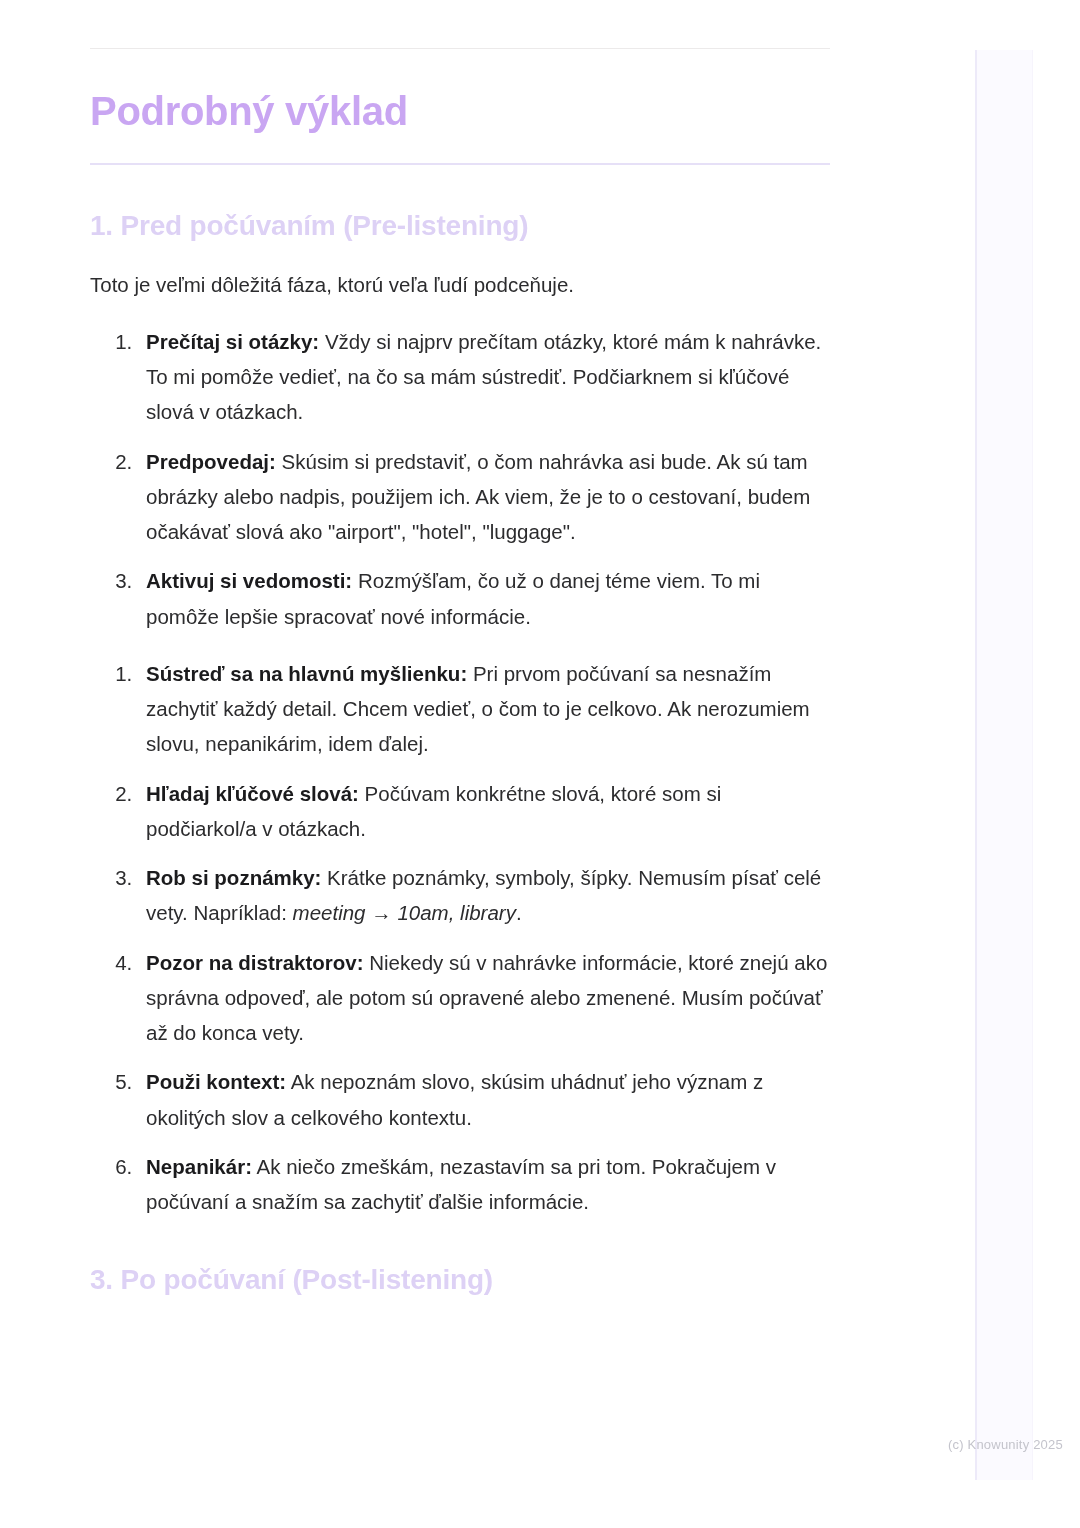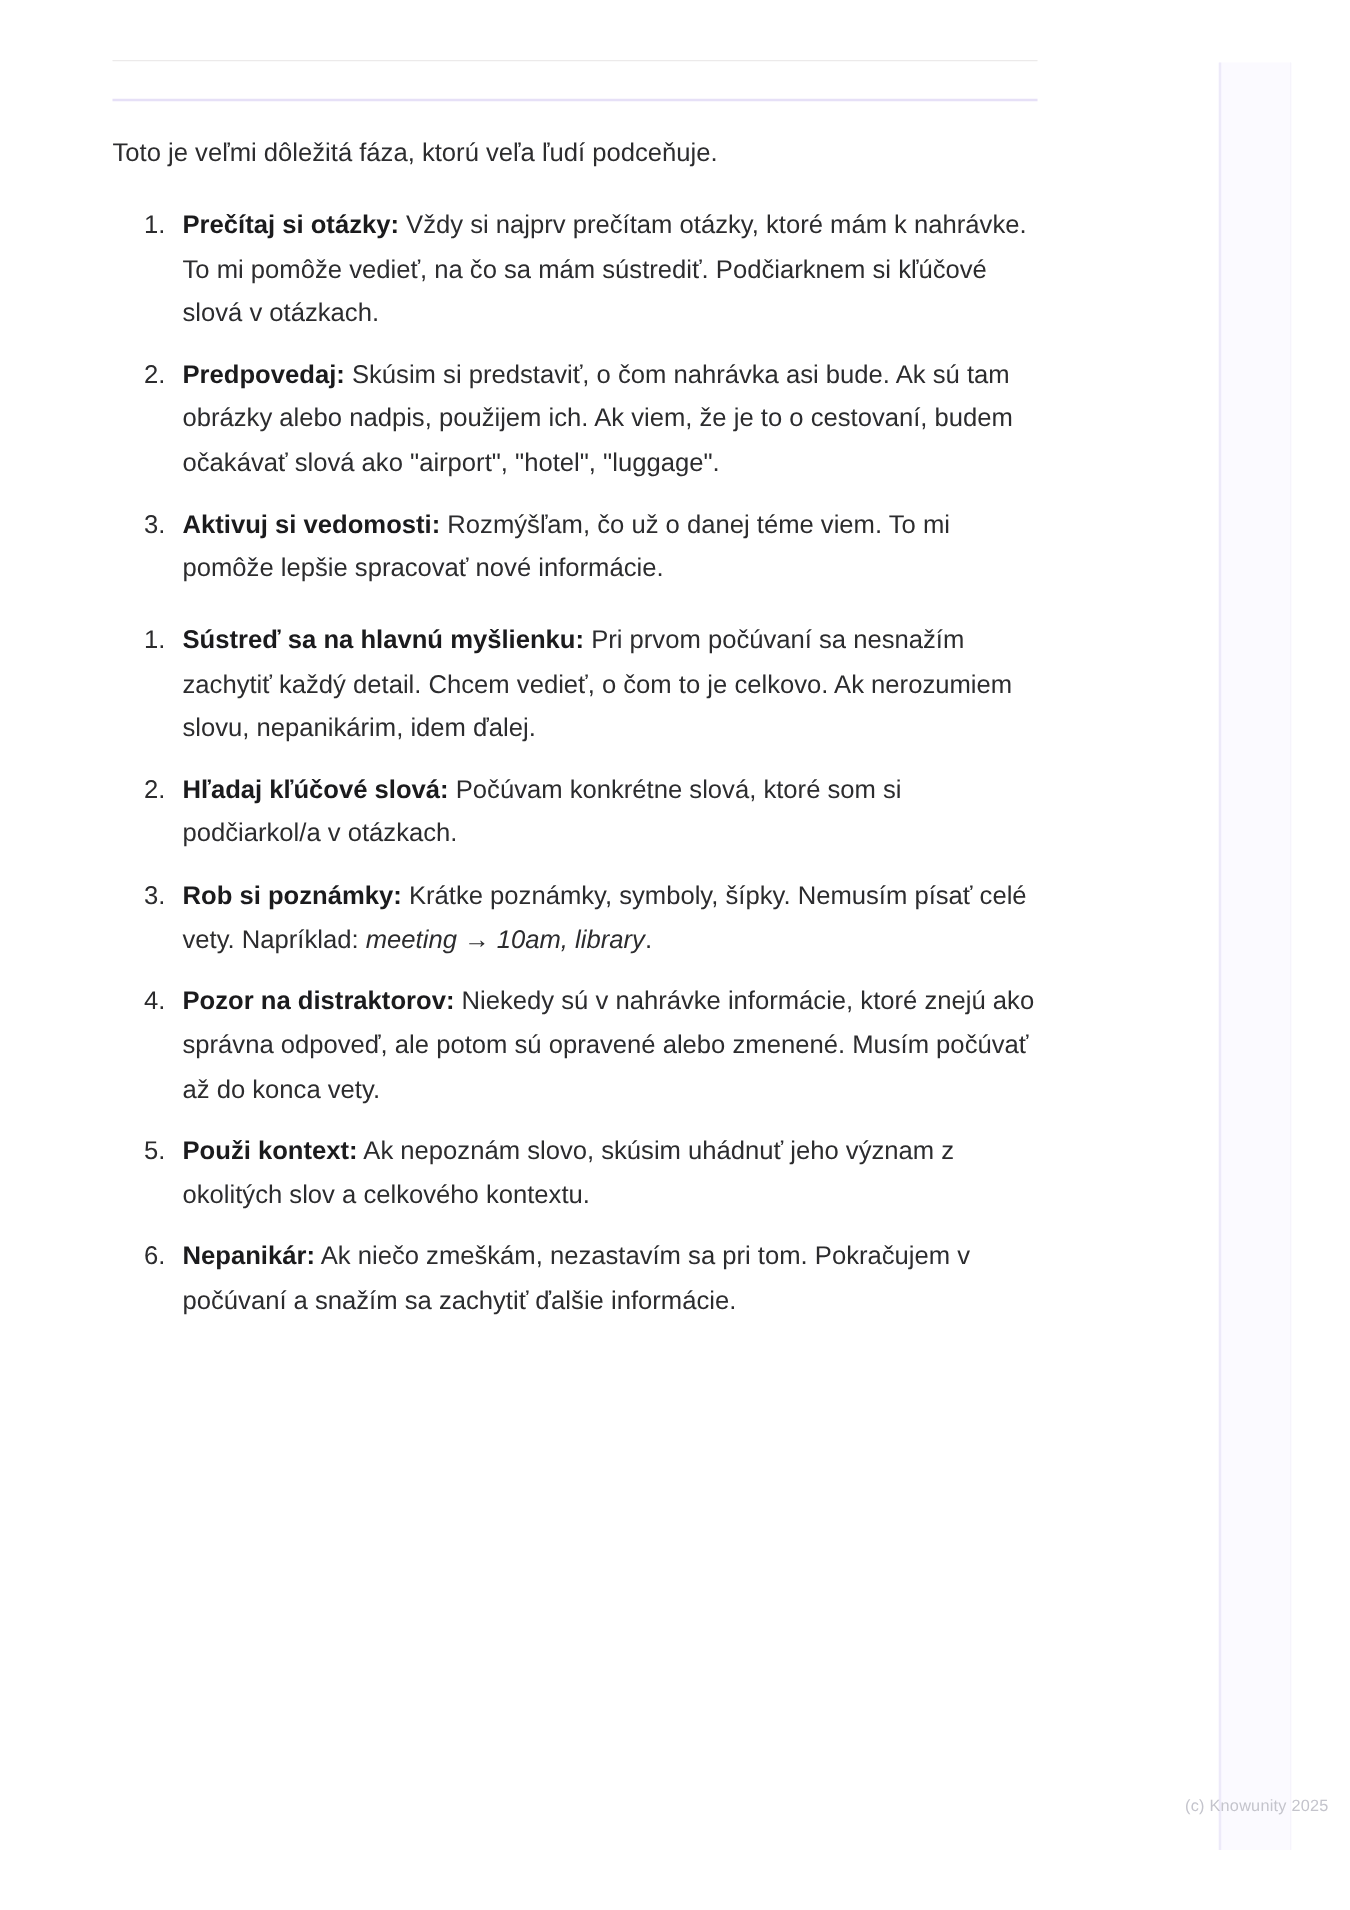--- a/index.html
+++ b/index.html
@@ -122,38 +122,41 @@
 <body>
 
 <div class="sheet">
 
   <div class="page-strip"></div>
 
   <div class="content">
 
     <div class="top-rule"></div>
 
+    <h1 class="doc-title">Podrobný výklad</h1>
 
     <div class="title-rule"></div>
 
 
     <div id="sections-container">
+        <h2 class="section-title">1. Pred počúvaním (Pre-listening)</h2>
         <p class="section-intro">Toto je veľmi dôležitá fáza, ktorú veľa ľudí podceňuje.</p>
         <ol class="steps">
           <li><span class="step-label">Prečítaj si otázky:</span><span> Vždy si najprv prečítam otázky, ktoré mám k nahrávke. To mi pomôže vedieť, na čo sa mám sústrediť. Podčiarknem si kľúčové slová v otázkach.</span></li>
           <li><span class="step-label">Predpovedaj:</span><span> Skúsim si predstaviť, o čom nahrávka asi bude. Ak sú tam obrázky alebo nadpis, použijem ich. Ak viem, že je to o cestovaní, budem očakávať slová ako "airport", "hotel", "luggage".</span></li>
           <li><span class="step-label">Aktivuj si vedomosti:</span><span> Rozmýšľam, čo už o danej téme viem. To mi pomôže lepšie spracovať nové informácie.</span></li>
         </ol>
         <ol class="steps">
           <li><span class="step-label">Sústreď sa na hlavnú myšlienku:</span><span> Pri prvom počúvaní sa nesnažím zachytiť každý detail. Chcem vedieť, o čom to je celkovo. Ak nerozumiem slovu, nepanikárim, idem ďalej.</span></li>
           <li><span class="step-label">Hľadaj kľúčové slová:</span><span> Počúvam konkrétne slová, ktoré som si podčiarkol/a v otázkach.</span></li>
           <li><span class="step-label">Rob si poznámky:</span><span> Krátke poznámky, symboly, šípky. Nemusím písať celé vety. Napríklad: </span><span class="it">meeting → 10am, library</span><span>.</span></li>
           <li><span class="step-label">Pozor na distraktorov:</span><span> Niekedy sú v nahrávke informácie, ktoré znejú ako správna odpoveď, ale potom sú opravené alebo zmenené. Musím počúvať až do konca vety.</span></li>
           <li><span class="step-label">Použi kontext:</span><span> Ak nepoznám slovo, skúsim uhádnuť jeho význam z okolitých slov a celkového kontextu.</span></li>
           <li><span class="step-label">Nepanikár:</span><span> Ak niečo zmeškám, nezastavím sa pri tom. Pokračujem v počúvaní a snažím sa zachytiť ďalšie informácie.</span></li>
         </ol>
+        <h2 class="section-title">3. Po počúvaní (Post-listening)</h2>
       </div>
 
   </div>
 
   <div class="watermark">(c) Knowunity 2025</div>
 
 </div>
 
 </body></html>

